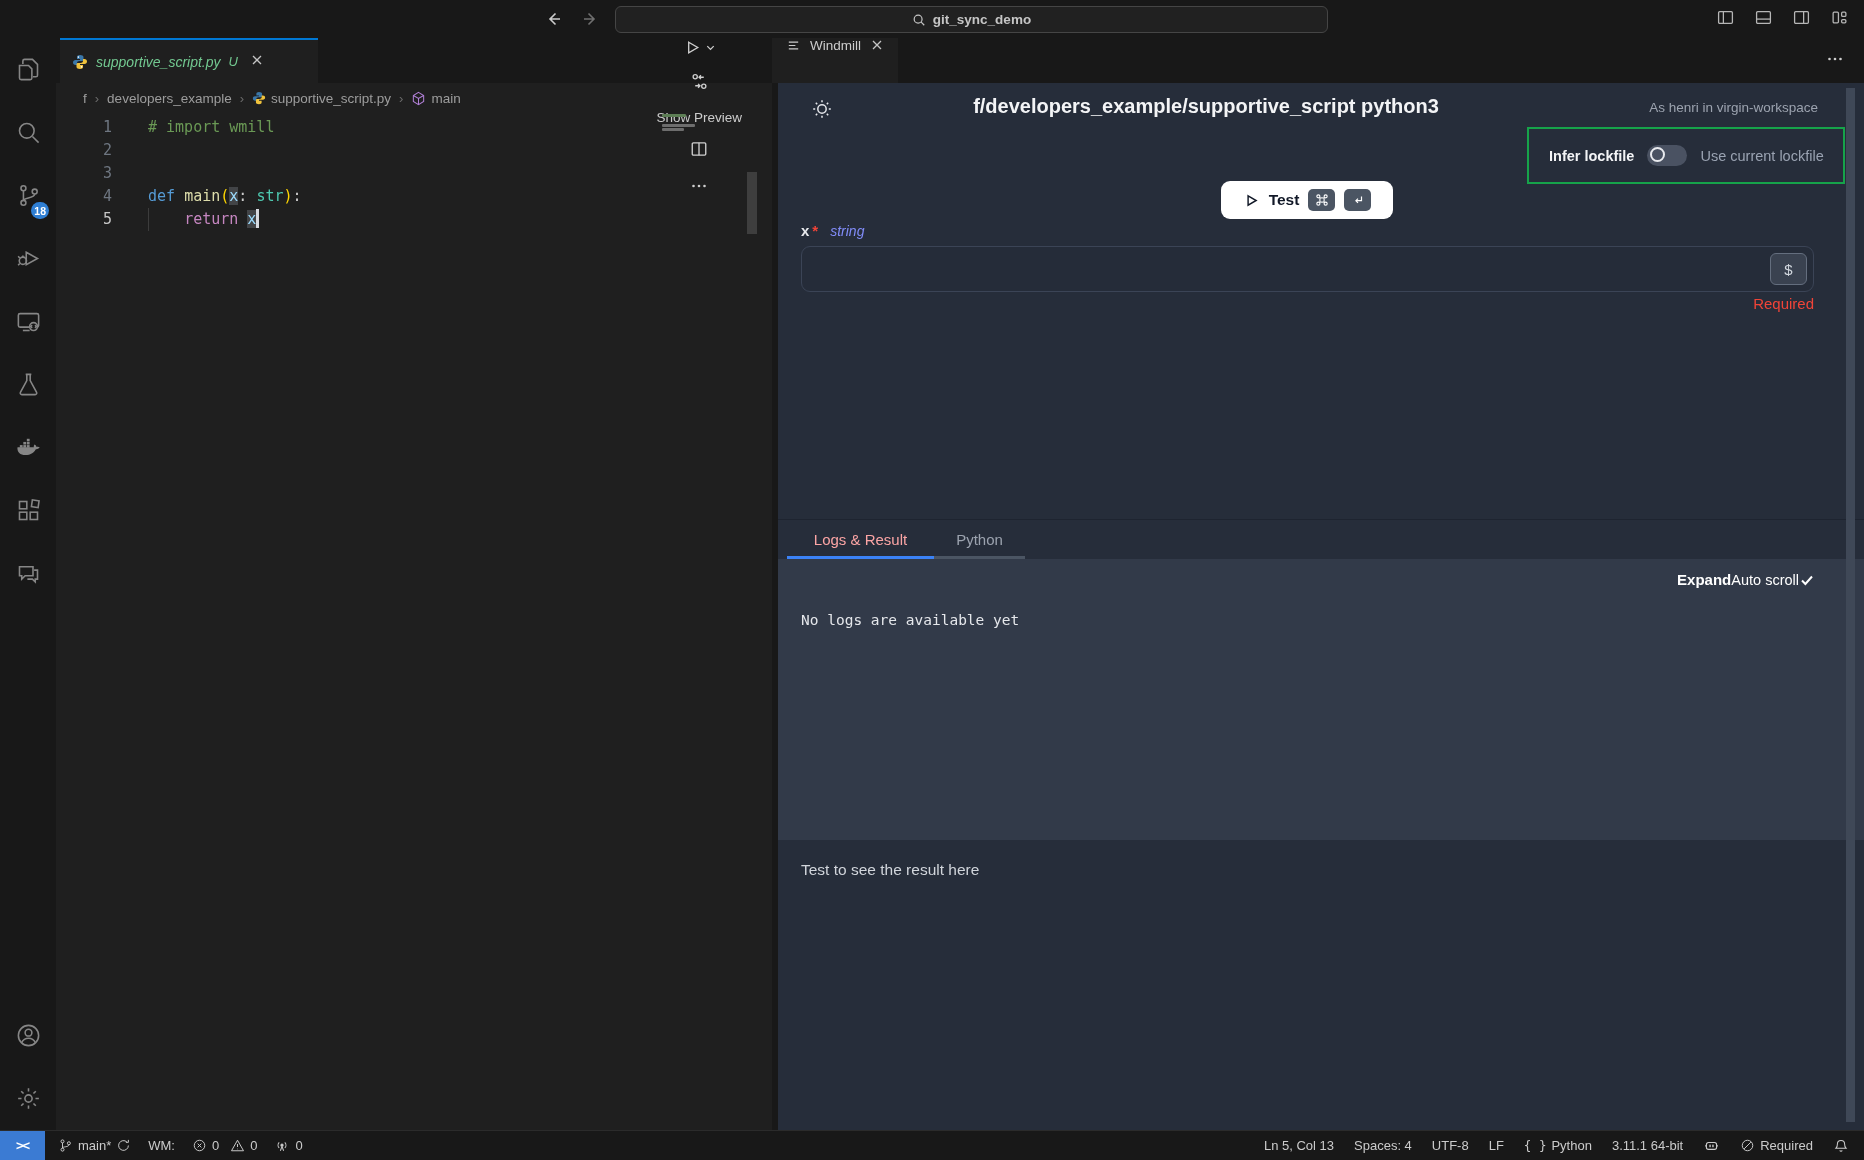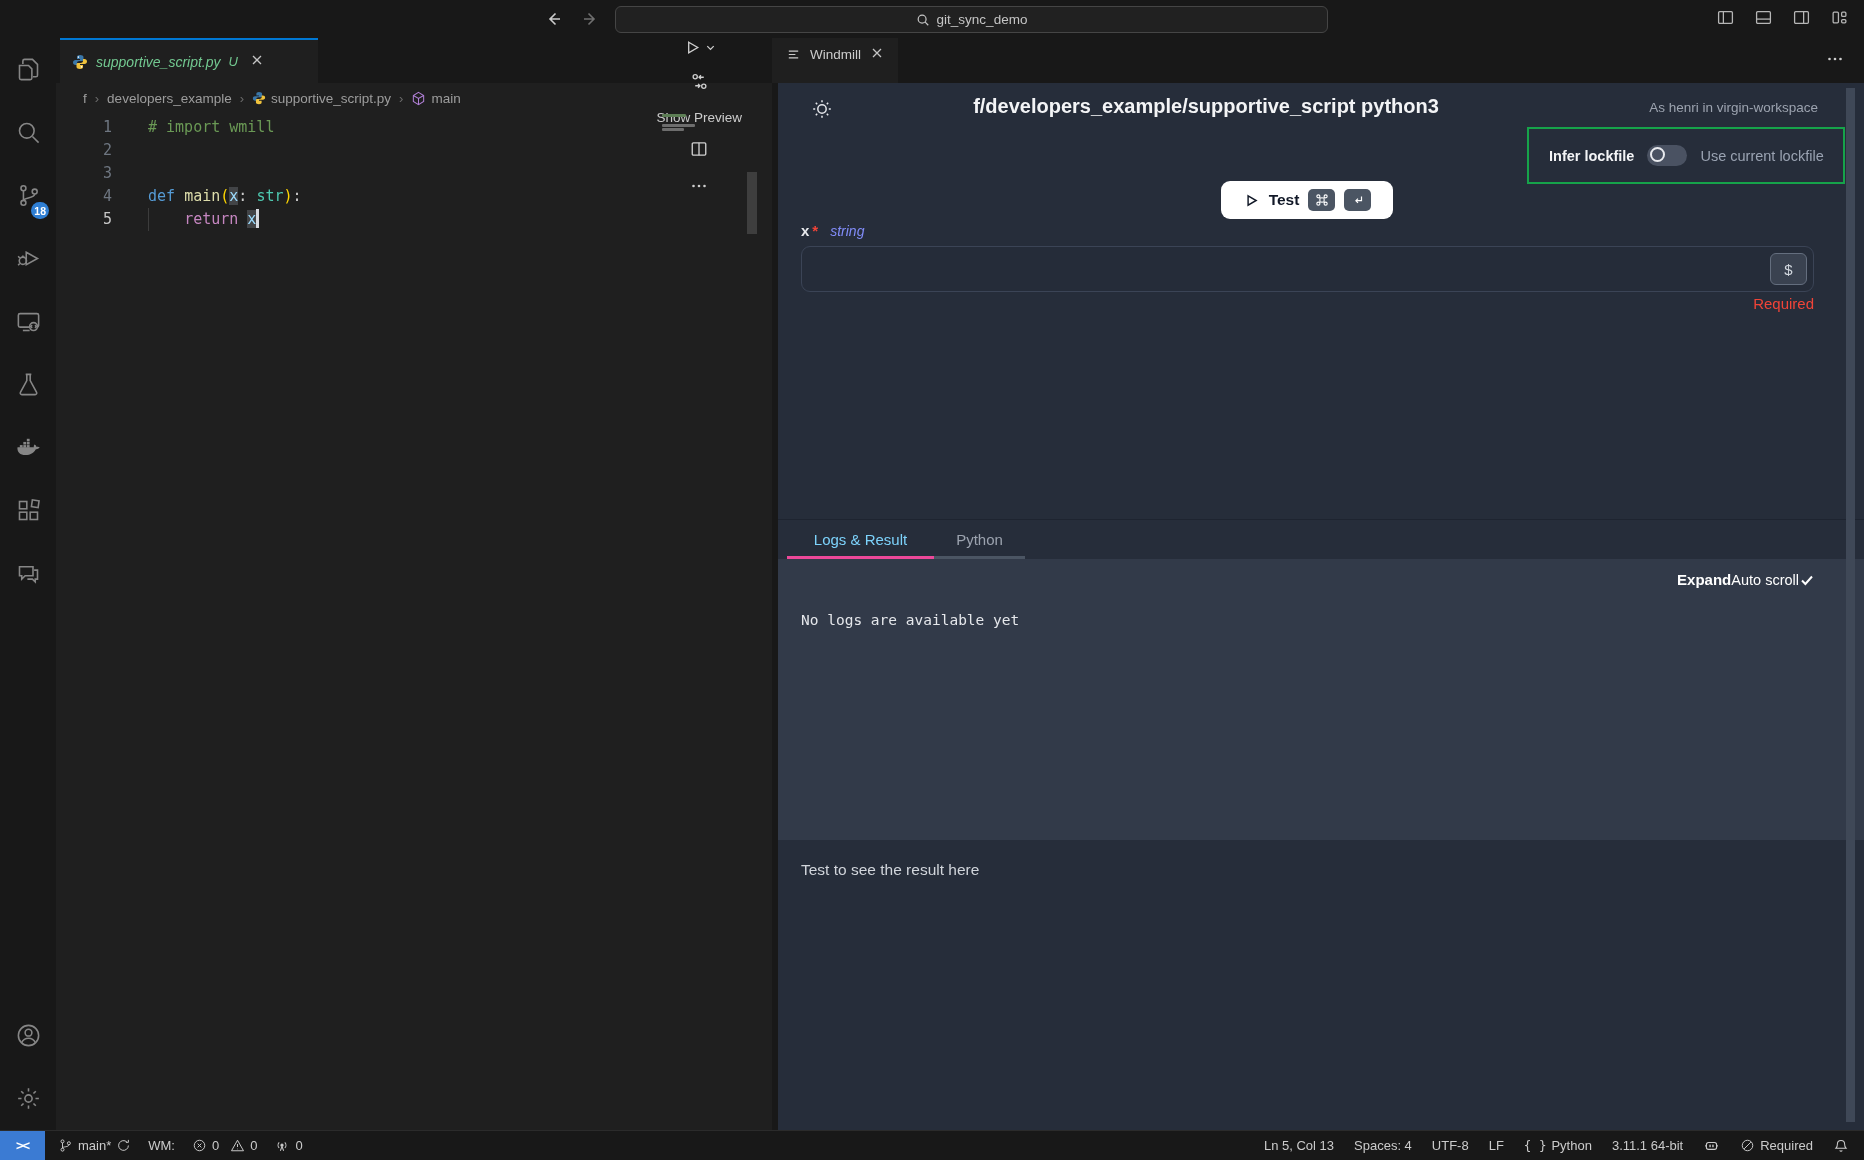--- a/index.html
+++ b/index.html
@@ -6,21 +6,21 @@
   html,body { width:1864px; height:1160px; background:#181818; overflow:hidden;
     font-family:"Liberation Sans", sans-serif; }
   .window { position:relative; width:1864px; height:1160px; background:#181818; }
 
   
   .titlebar { position:absolute; top:0; left:0; right:0; height:38px; background:#181818; }
   .nav-arrows { position:absolute; left:544px; top:0; height:38px; display:flex; align-items:center; gap:20px; }
   .nav-arrows svg { display:block; }
   .searchbox { position:absolute; left:615px; top:6px; width:713px; height:27px; background:#212121;
     border:1px solid #454545; border-radius:6px; display:flex; align-items:center; justify-content:center;
-    gap:7px; color:#c5c5c5; font-size:13.5px; }
+    gap:7px; color:#c5c5c5; font-size:13.5px;font-weight:bold; }
   .layout-icons { position:absolute; right:16px; top:0; height:38px; display:flex; align-items:center; gap:21px; }
 
   
   .activitybar { position:absolute; top:38px; left:0; width:56px; bottom:30px; background:#181818;
     display:flex; flex-direction:column; align-items:center; }
   .ab-item { width:56px; height:63px; display:flex; align-items:center; justify-content:center; position:relative; color:#868686; }
   .ab-spacer { flex:1; }
   .ab-badge { position:absolute; bottom:8px; right:7px; min-width:17px; height:17px; border-radius:9px;
     background:#2f7fd4; color:#fff; font-size:10.5px; font-weight:700; display:flex; align-items:center;
     justify-content:center; padding:0 3px; }
@@ -60,21 +60,21 @@
   .indent-guide { position:absolute; left:92px; top:95px; width:1px; height:23px; background:#3c3c3c; }
   .minimap { position:absolute; left:606px; top:72px; }
   .mm-mark { position:absolute; height:2.5px; border-radius:1px; }
   .mm-green { background:#5d7e55; }
   .mm-gray { background:#6d6d6d; }
   .ed-scrollbar { position:absolute; left:691px; top:134px; width:10px; height:62px; background:rgba(121,121,121,0.35); }
 
   
   .windmill { position:absolute; left:772px; top:38px; right:0; bottom:30px; background:#181818; }
   .wm-tabbar { height:45px; display:flex; align-items:center; }
-  .wm-tab { height:45px; display:flex; align-items:center; gap:9px; padding:0 14px 12px 14px;
+  .wm-tab { height:45px; display:flex; gap:9px; padding:0 14px 12px 14px;
     background:#1f1f1f; color:#cccccc; font-size:13.5px; }
   .wm-tab-close { color:#c5c5c5; }
   .wm-more { margin-left:auto; padding-right:20px; color:#cccccc; letter-spacing:1px; font-size:15px; }
   .wm-content { position:absolute; left:6px; top:45px; right:0; bottom:0; background:#262d3a; overflow:hidden; }
 
   .wm-sun { position:absolute; left:32px; top:14px; color:#e5e7eb; }
   .wm-title { position:absolute; top:12px; left:140px; right:370px; text-align:center;
     font-size:20px; font-weight:600; color:#f3f4f6; white-space:nowrap; }
   .wm-context { position:absolute; top:17px; right:46px; font-size:13.5px; color:#9ca3af; }
 
@@ -101,21 +101,21 @@
     color:#e5e7eb; font-size:15px; padding:0 52px 0 14px; outline:none; }
   .dollar-btn { position:absolute; right:7px; top:7px; width:37px; height:32px; background:#3a4250;
     border:1px solid #646e7e; border-radius:6px; color:#d3d8df; font-size:15px;
     display:flex; align-items:center; justify-content:center; }
   .required-msg { position:absolute; top:212px; left:23px; width:1013px; text-align:right;
     color:#f04438; font-size:15px; }
 
   .section-divider { position:absolute; top:436px; left:0; right:0; height:1px; background:#1e2430; }
   .wm-tabs { position:absolute; top:440px; left:9px; height:36px; display:flex; }
   .wm-tab-item { display:flex; align-items:center; justify-content:center; font-size:15px; }
-  .wm-tab-item.active { width:147px; color:#7dd3fc; border-bottom:3px solid #ec4899; }
+  .wm-tab-item.active { width:147px; color:#fca5a5; border-bottom:3px solid #3b82f6; }
   .wm-tab-item.inactive { width:91px; color:#9ca3af; border-bottom:3px solid #4b5563; }
 
   .logs { position:absolute; top:476px; left:0; right:0; height:281px; background:#323a49; }
   .logs-controls { position:absolute; top:12px; right:49px; display:flex; align-items:center; gap:0; color:#ffffff; }
   .expand-label { font-size:15px; font-weight:700; }
   .autoscroll-label { font-size:14.5px; }
   .no-logs { position:absolute; top:53px; left:23px; font-family:"DejaVu Sans Mono", monospace;
     font-size:14.5px; color:#e5e7eb; }
   .result-text { position:absolute; top:778px; left:23px; font-size:15.5px; color:#d1d5db; }
   .wm-scrollbar { position:absolute; top:5px; bottom:8px; right:9px; width:9px; background:#3f4857; }

